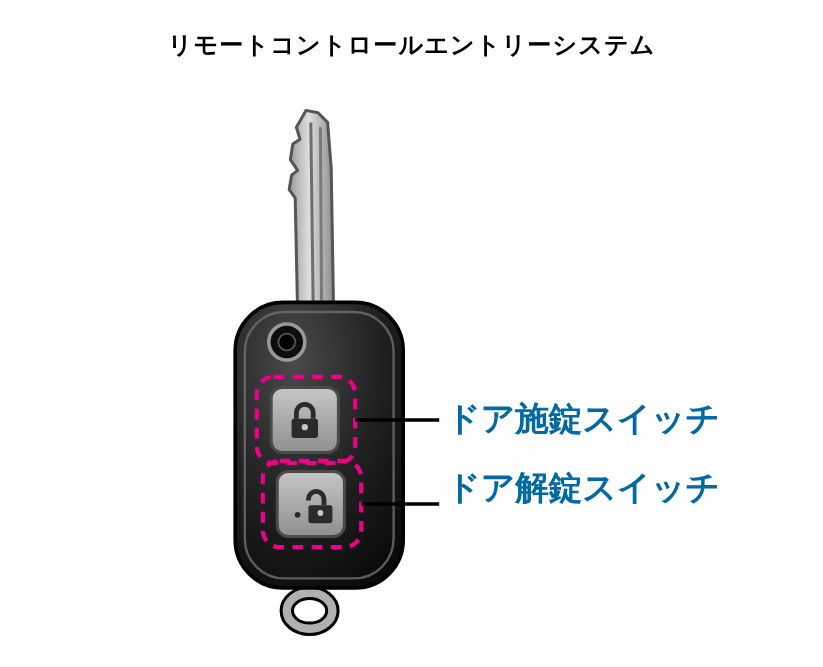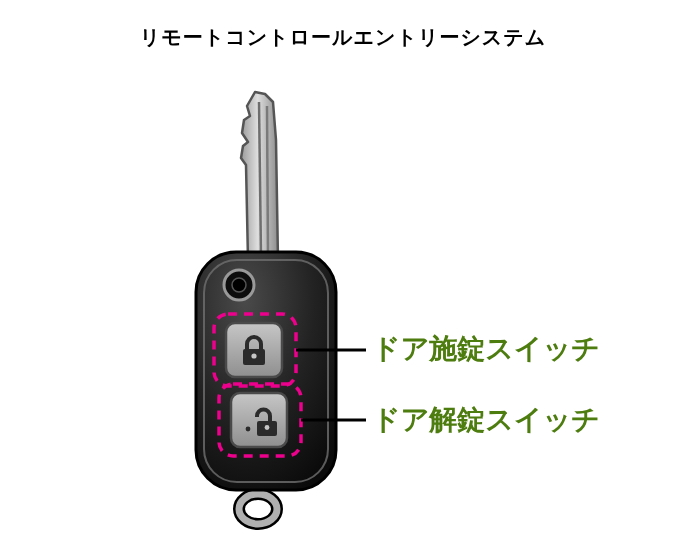--- a/index.html
+++ b/index.html
@@ -23,26 +23,26 @@
     text-align:center;
     font-size:20px;
     font-weight:bold;
     color:#000;
     letter-spacing:1px;
   }
   .callout-label{
     position:absolute;
     font-size:28px;
     font-weight:bold;
-    color:#4d7c0f;
+    color:#0369a1;
     white-space:nowrap;
     line-height:32px;
   }
   .label-lock{left:372px;top:333px;}
-  .label-unlock{left:372px;top:404px;}
+  .label-unlock{left:372px;top:391px;}
   svg{position:absolute;top:0;left:0;}
   .hl-dash{
     fill:none;
     stroke:var(--highlight);
     stroke-width:3.5;
     stroke-dasharray:9 7;
   }
   .callout-line{
     stroke:var(--line);
     stroke-width:3;

